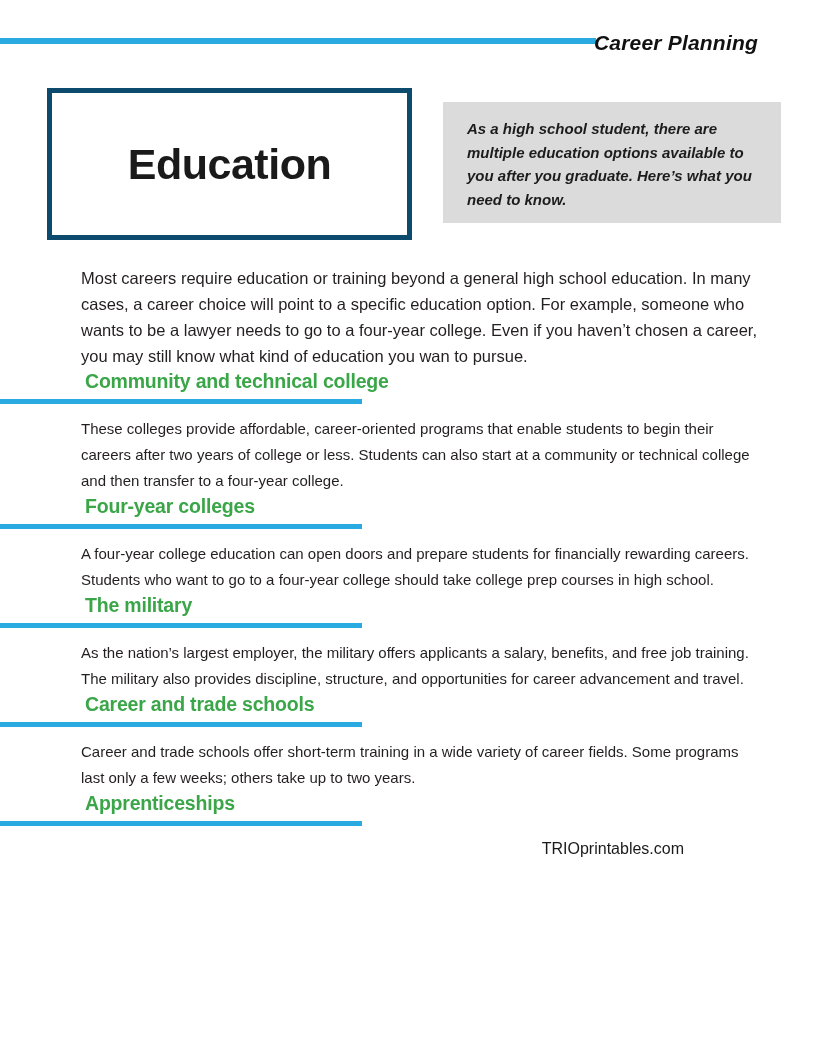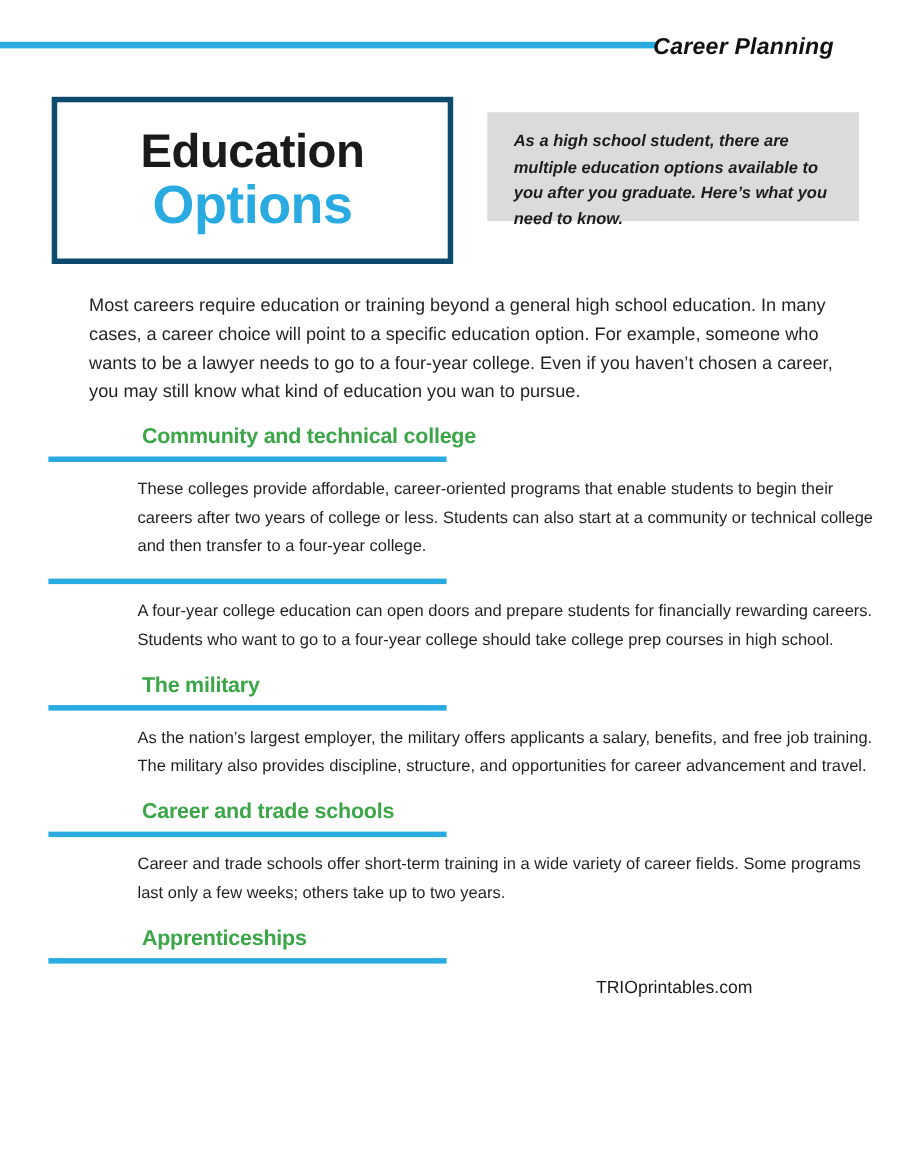--- a/index.html
+++ b/index.html
@@ -37,37 +37,37 @@
     font-size: 43px; font-weight: bold; line-height: 46px;
     color: #1a1a1a; letter-spacing: -0.5px;
   }
   .title-line2 {
     font-size: 49px; font-weight: bold; line-height: 52px;
     color: #29ABE2; letter-spacing: -0.5px;
   }
 
   .callout {
     position: absolute; left: 443px; top: 102px;
-    width: 338px; height: 99px;
+    width: 338px; height: 121px;
     background: #DBDBDB;
     padding: 15px 16px 2px 24px;
     font-size: 15px; line-height: 23.5px;
     font-style: italic; font-weight: bold;
     color: #1c1c1c;
   }
 
   
   .content {
     position: absolute; left: 0; top: 265px; width: 684px;
   }
   .intro {
     margin: 0 0 0 81px; width: 682px;
     font-size: 16.5px; line-height: 26px;
   }
-  .section { margin-top: 16px; padding-left: 44px; }
+  .section { margin-top: 0; }
   .section h2 {
     margin: 0 0 0 85px;
     font-size: 19.5px; line-height: 24px;
     font-weight: bold; color: #3AA648;
     letter-spacing: -0.2px;
   }
   .section .rule {
     margin-top: 6px;
     width: 362px; height: 5px;
     background: #29ABE2;
@@ -84,36 +84,36 @@
   }
 </style>
 </head>
 <body>
 
 <div class="top-rule"></div>
 <div class="kicker">Career Planning</div>
 
 <div class="title-box">
   <div class="title-line1">Education</div>
-  <div class="title-line2">Options</div>
 </div>
 
 <div class="callout">As a high school student, there are multiple education options available to you after you graduate. Here’s what you need to know.</div>
 
 <div class="content">
   <p class="intro">Most careers require education or training beyond a general high school education. In many cases, a career choice will point to a specific education option. For example, someone who wants to be a lawyer needs to go to a four-year college. Even if you haven’t chosen a career, you may still know what kind of education you wan to pursue.</p>
 
   <div id="sections">
   <section class="section">
     <h2>Community and technical college</h2>
     <div class="rule"></div>
     <p>These colleges provide affordable, career-oriented programs that enable students to begin their careers after two years of college or less. Students can also start at a community or technical college and then transfer to a four-year college.</p>
   </section>
 
   <section class="section">
+    <h2>Four-year colleges</h2>
     <div class="rule"></div>
     <p>A four-year college education can open doors and prepare students for financially rewarding careers. Students who want to go to a four-year college should take college prep courses in high school.</p>
   </section>
 
   <section class="section">
     <h2>The military</h2>
     <div class="rule"></div>
     <p>As the nation’s largest employer, the military offers applicants a salary, benefits, and free job training. The military also provides discipline, structure, and opportunities for career advancement and travel.</p>
   </section>
 

